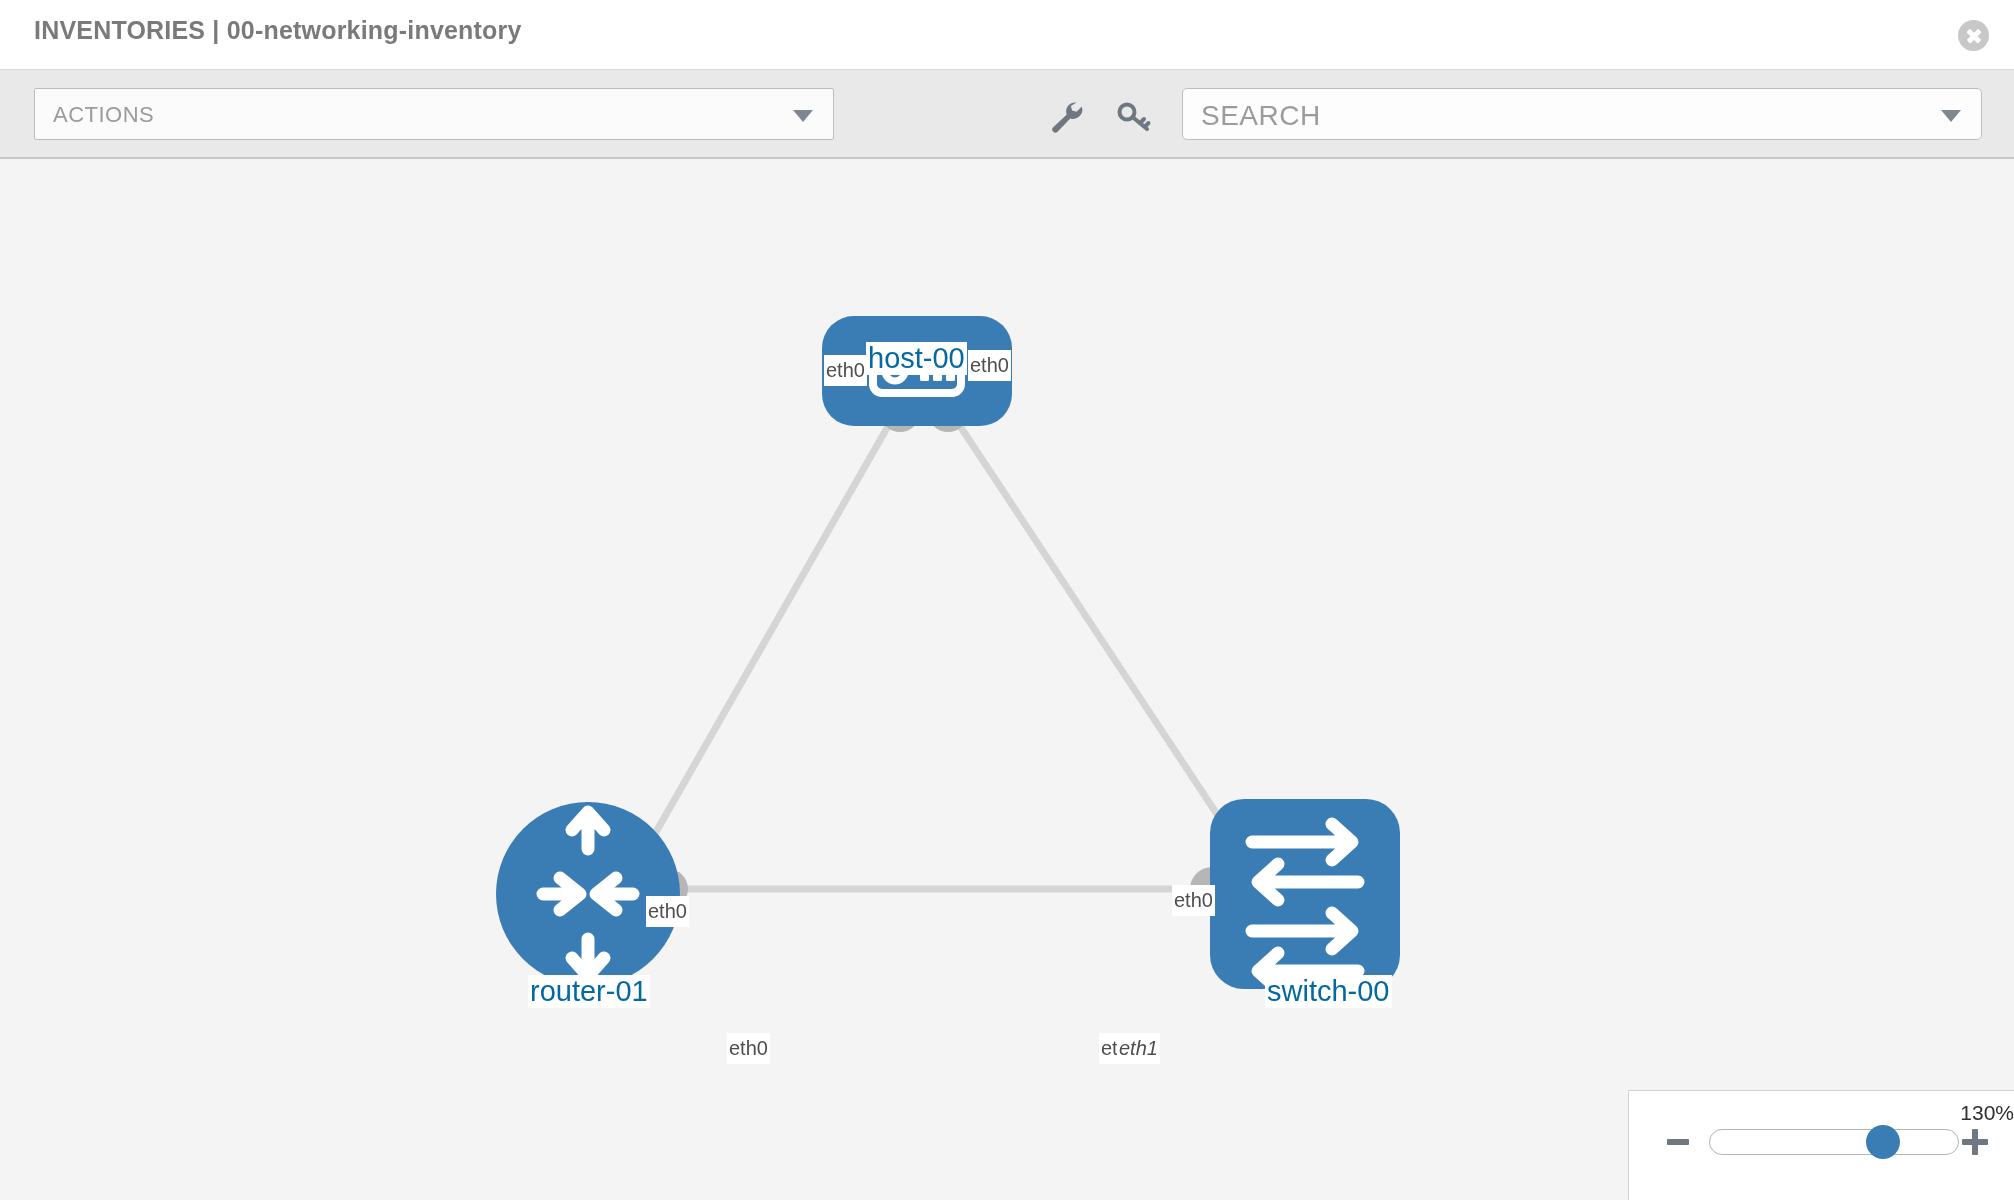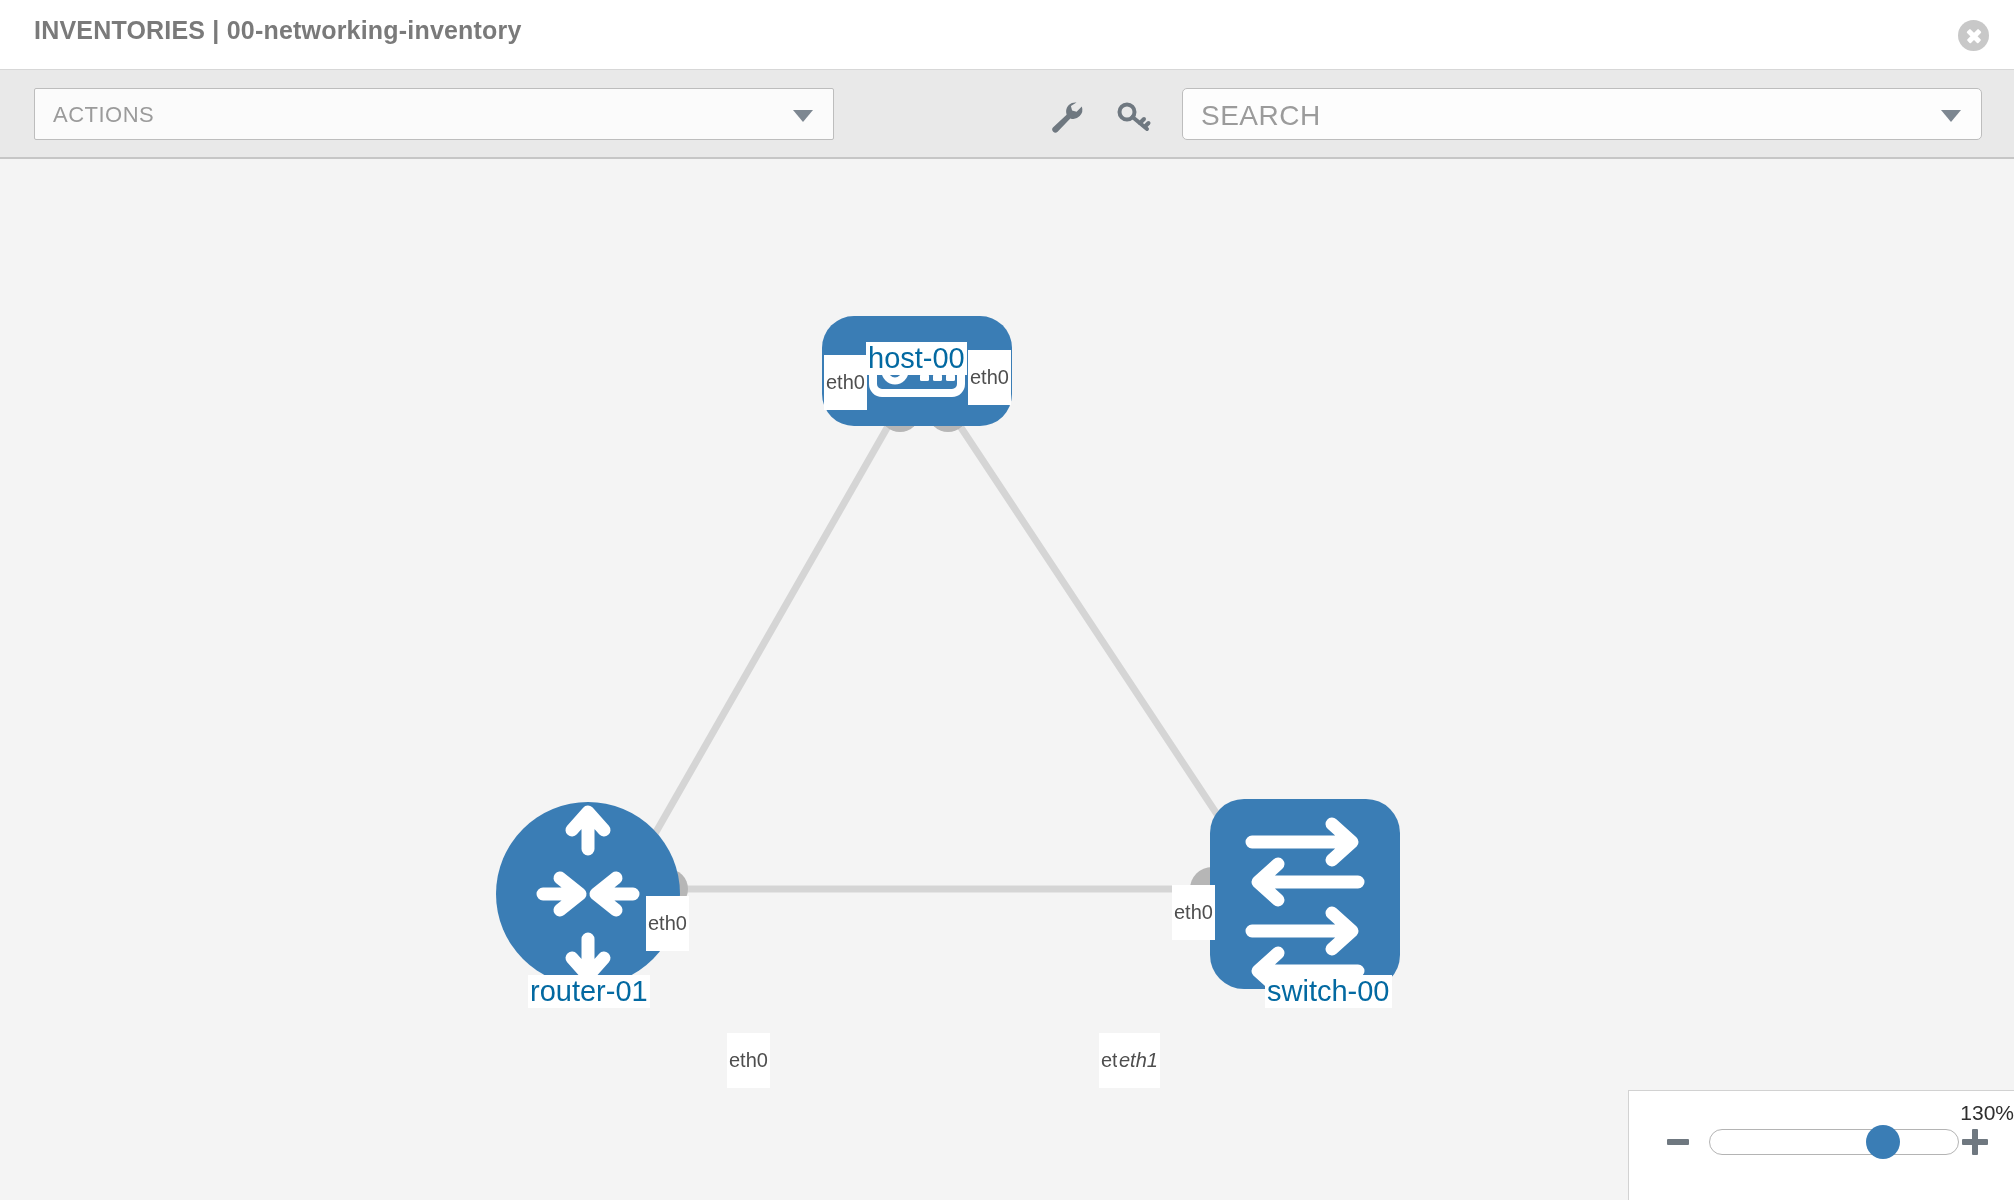--- a/index.html
+++ b/index.html
@@ -168,21 +168,21 @@
     white-space: nowrap;
     padding: 0 2px;
     line-height: 1.15;
   }
   .iface-label {
     position: absolute;
     font-size: 20px;
     color: #4e4e4e;
     background: #ffffff;
     white-space: nowrap;
-    padding: 16px 2px;
+    padding: 4px 2px;
     line-height: 1.15;
   }
 
   
   #zoom-control {
     position: absolute;
     right: 0;
     bottom: 0;
     width: 386px;
     height: 110px;

